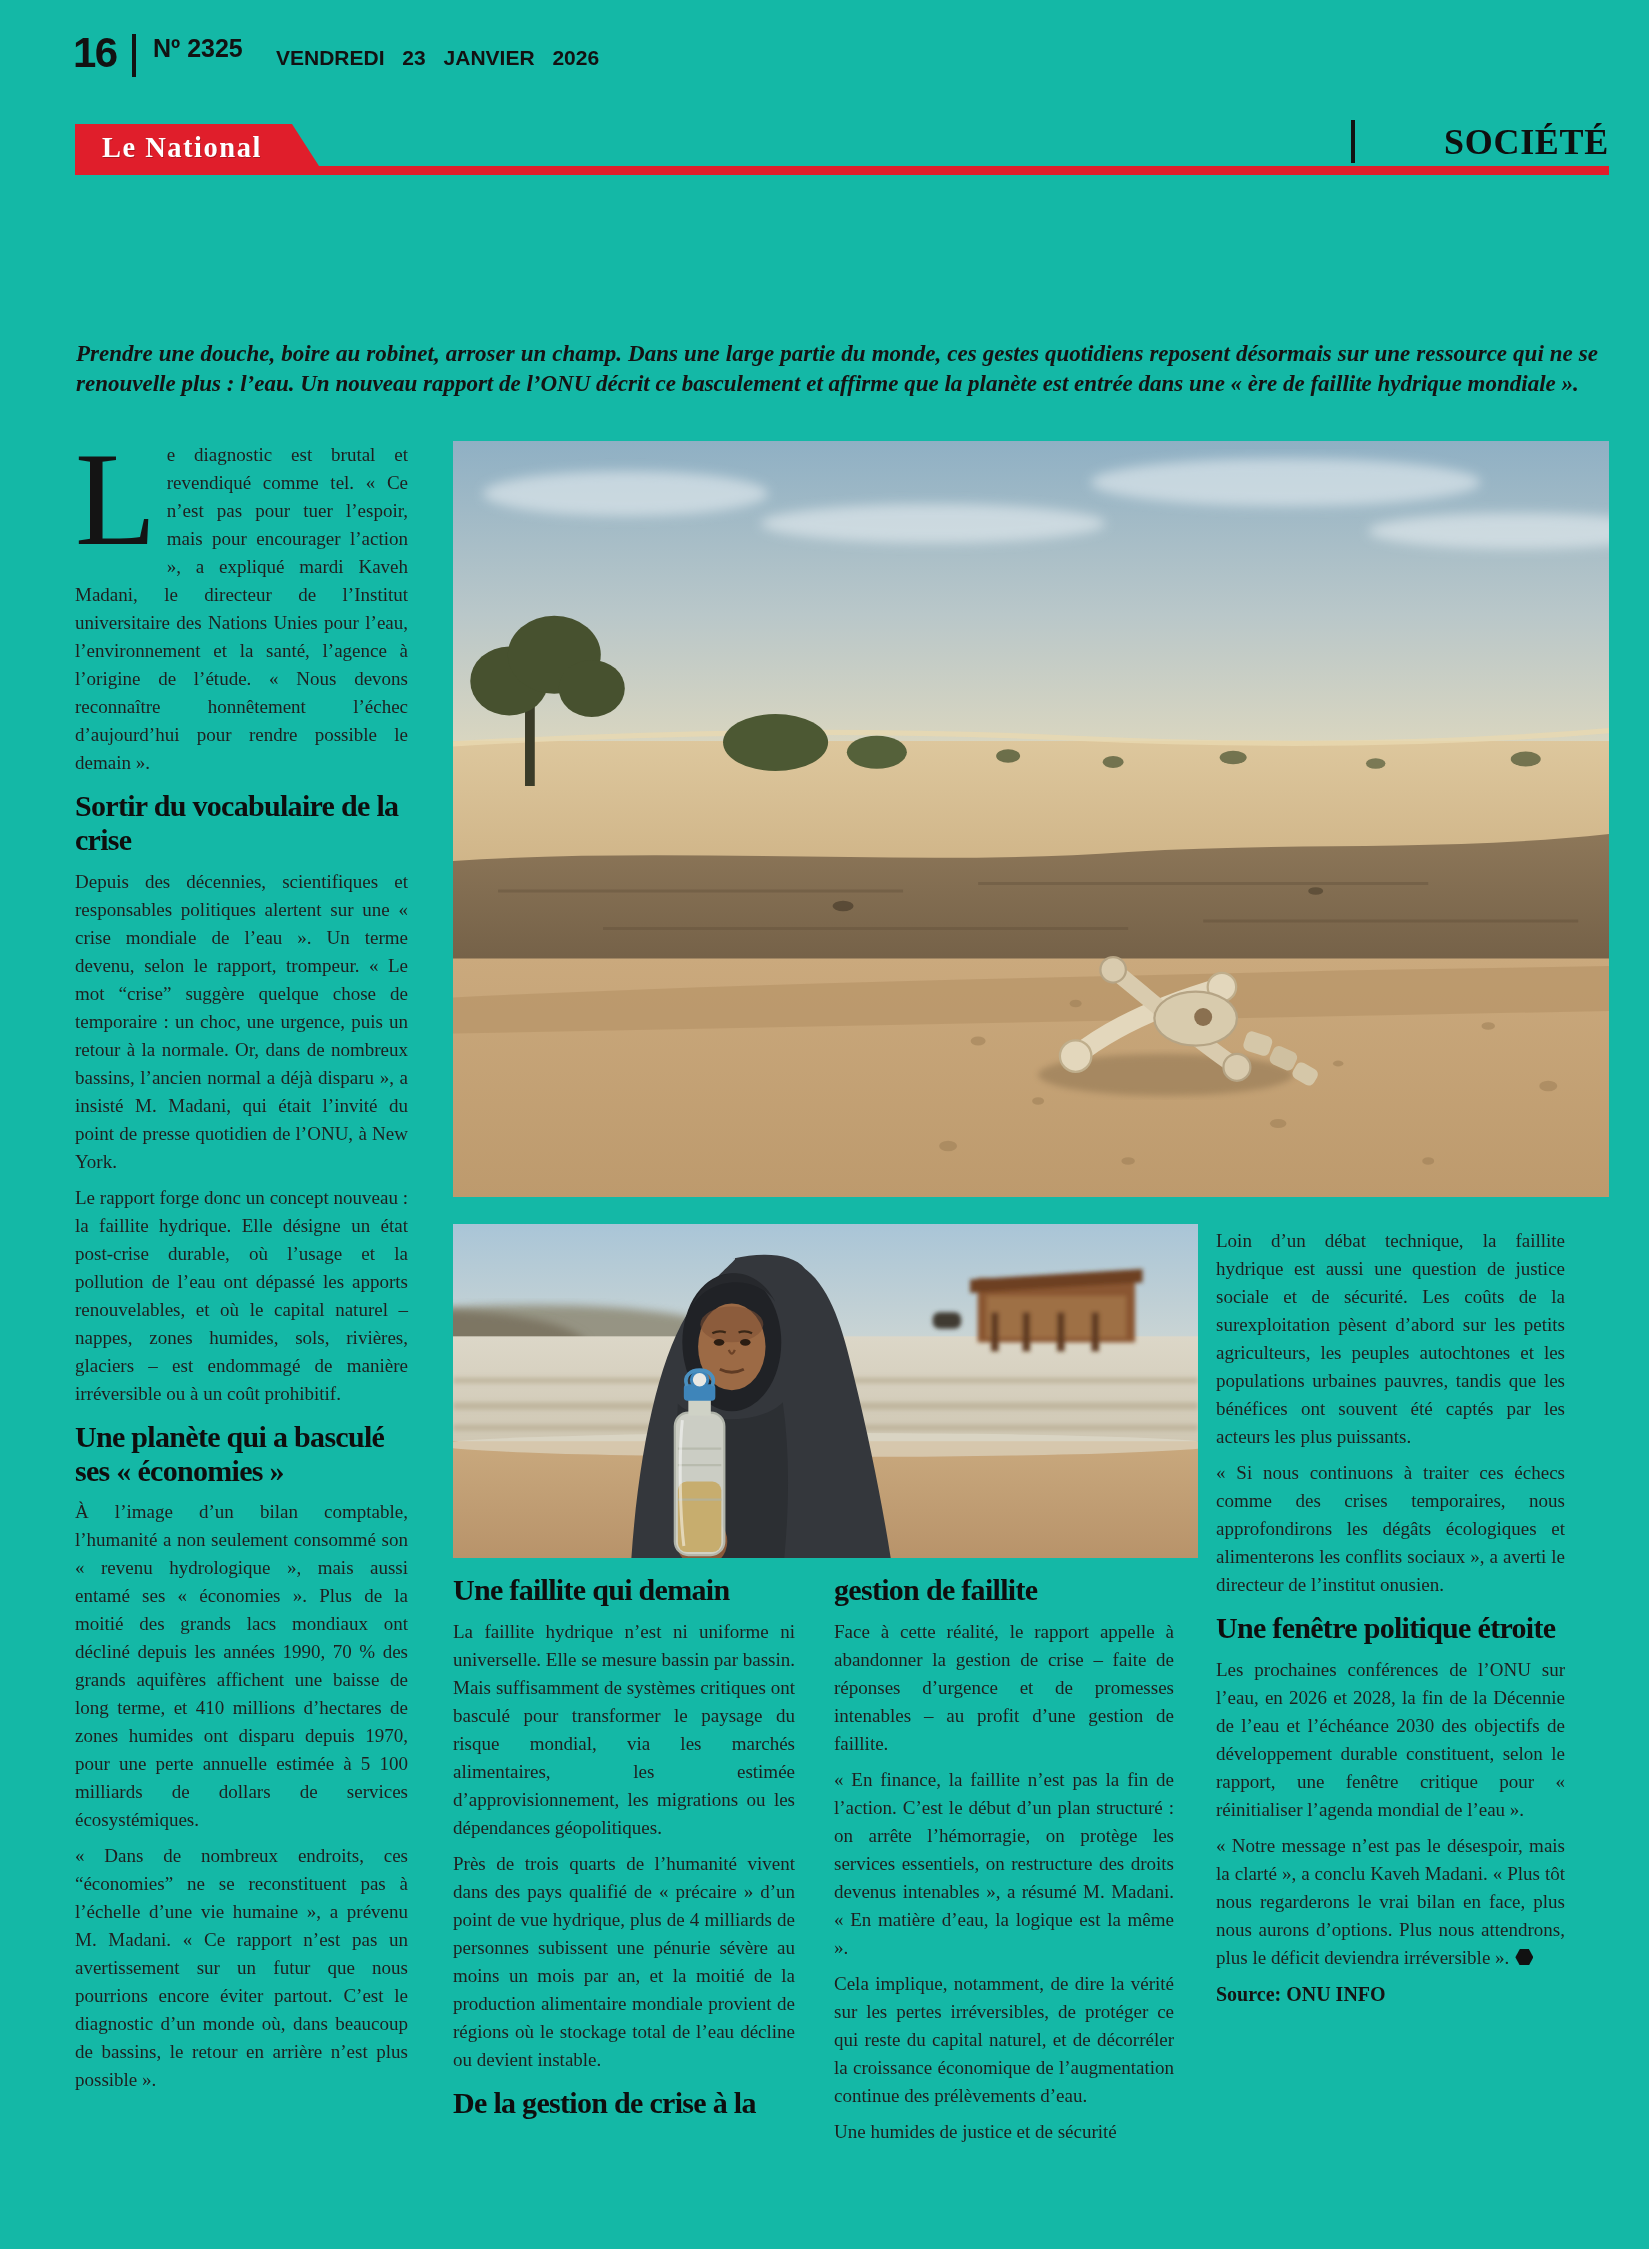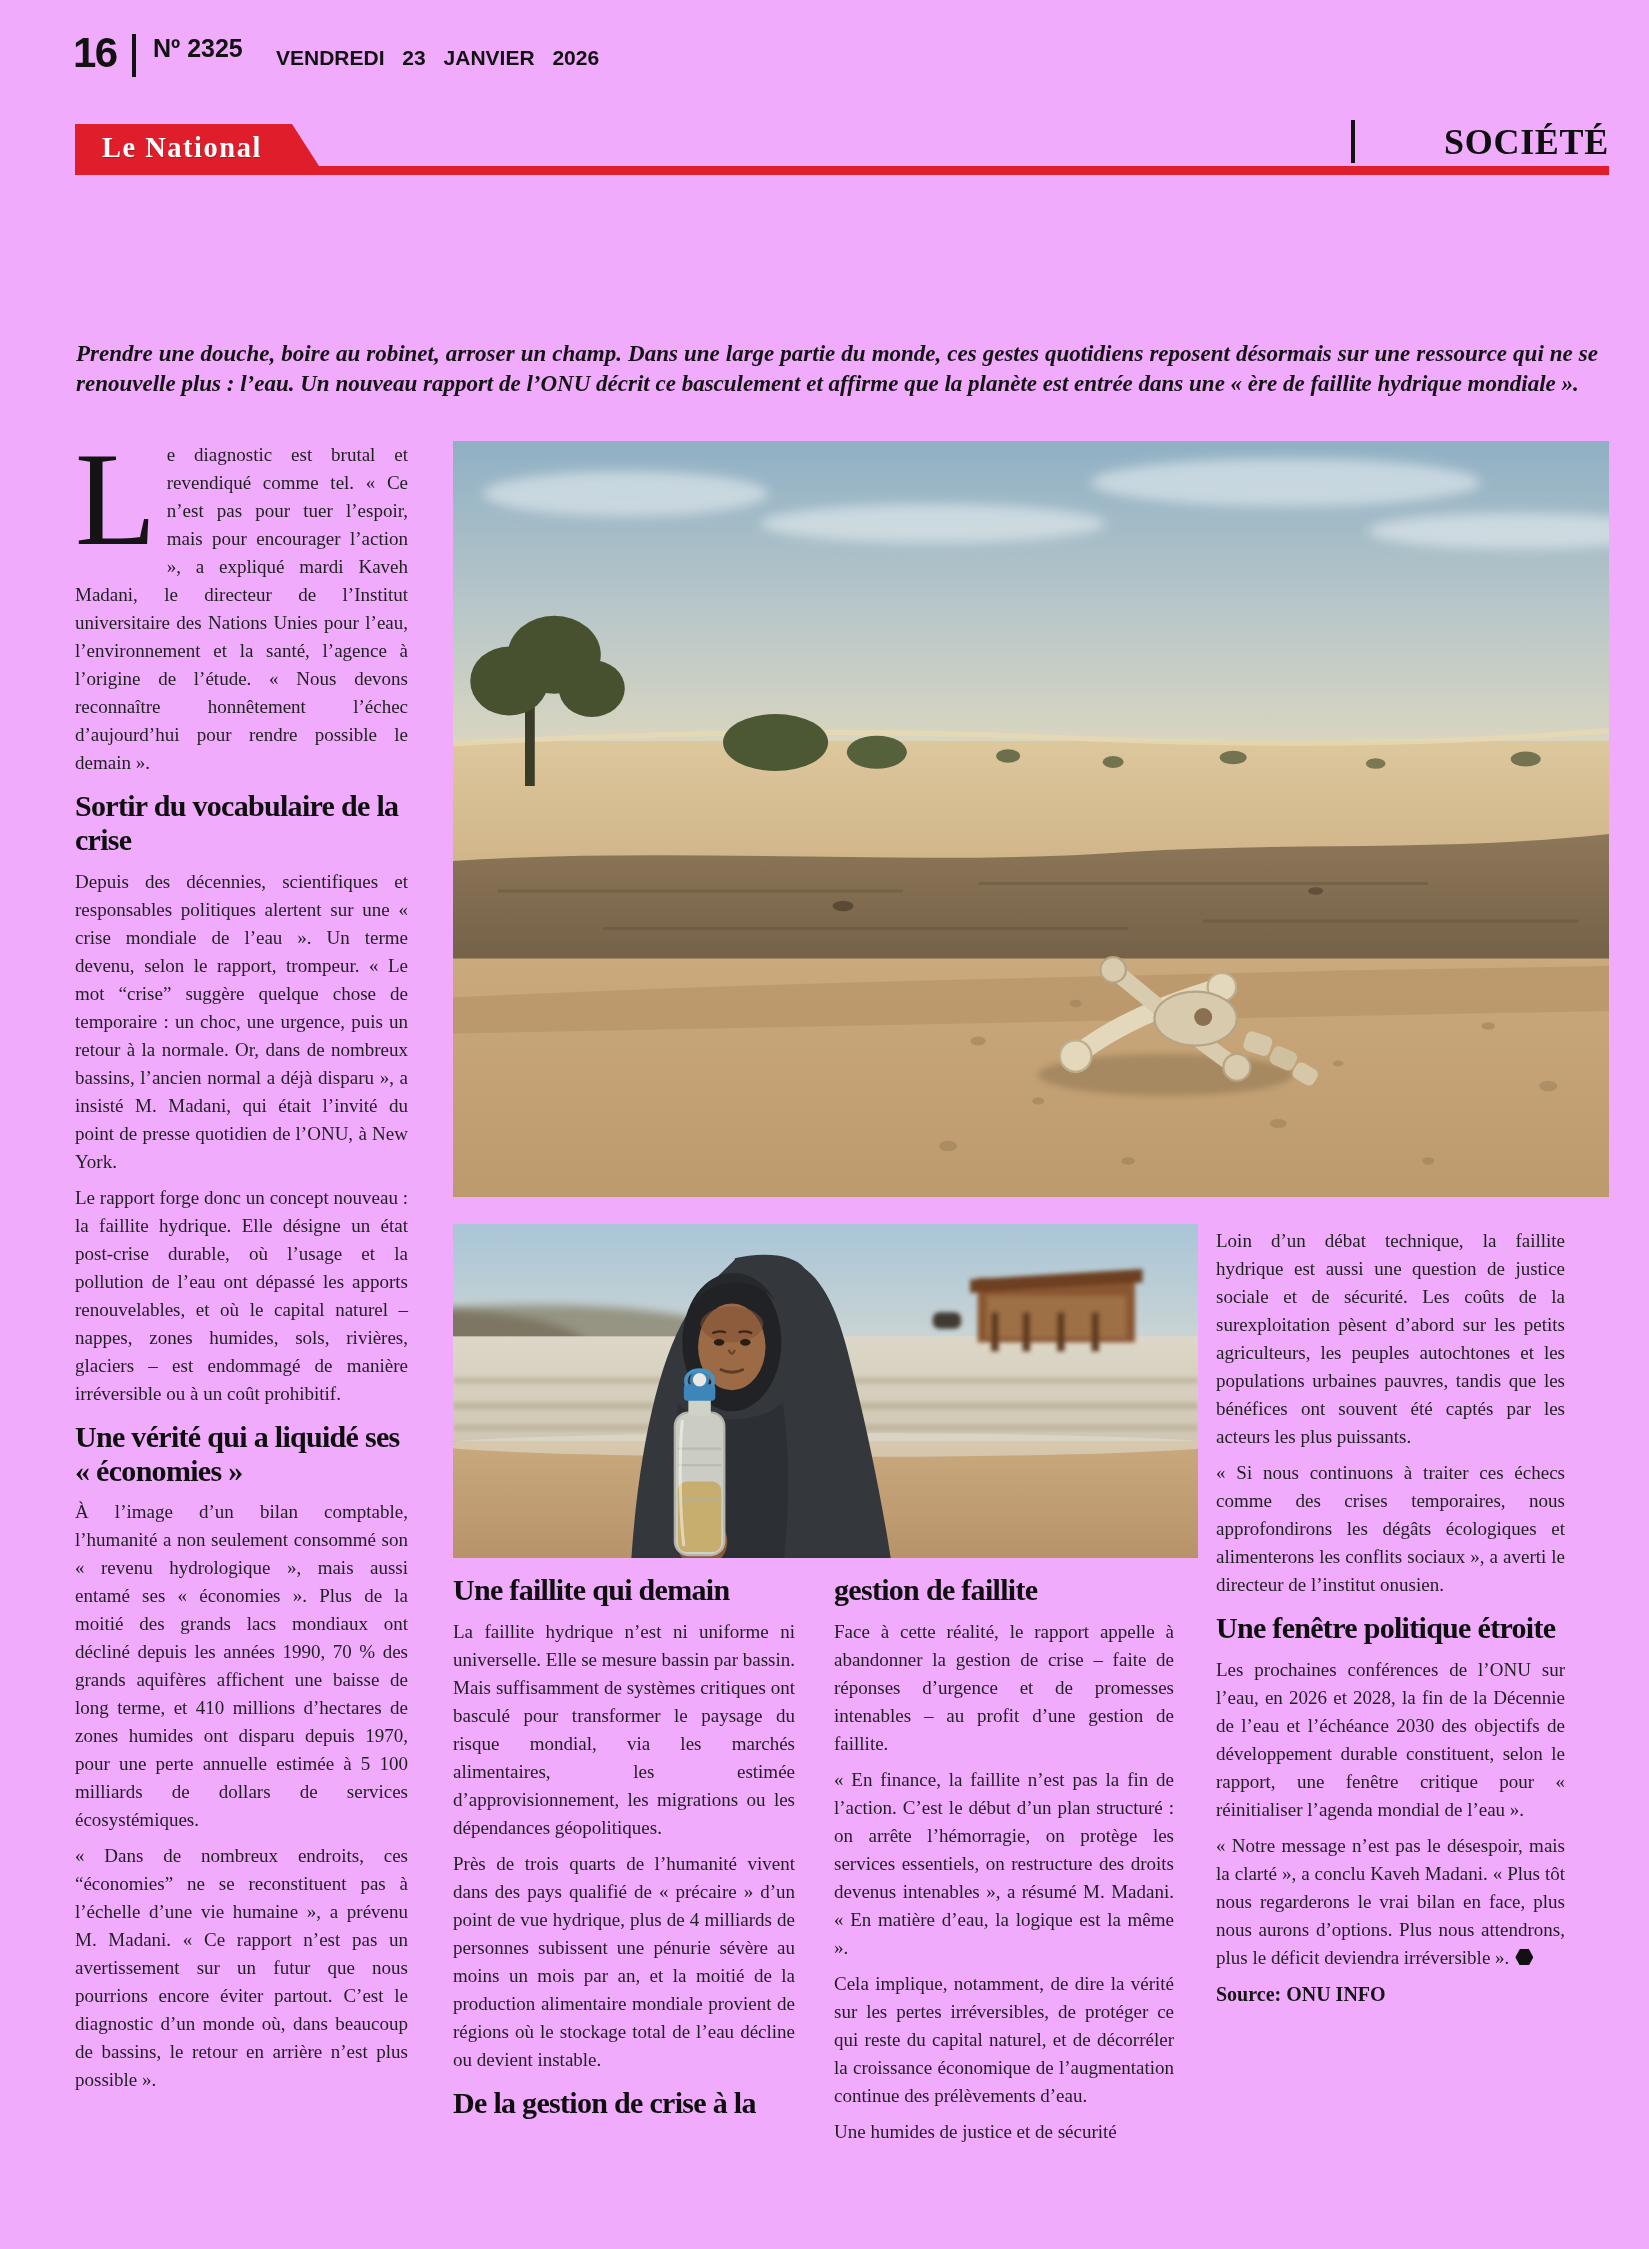--- a/index.html
+++ b/index.html
@@ -1,17 +1,17 @@
 <!DOCTYPE html>
 <html lang="fr" style="font-size:12px"><head>
 <meta charset="utf-8">
 <style>
   html,body{margin:0;padding:0;background:#ffffff;}
   body{width:1650px;height:2250px;position:relative;font-family:"Liberation Serif",serif;color:#1e1e1e;}
-  .page{position:absolute;inset:0;background:#f0abfc;overflow:hidden;}
+  .page{position:absolute;inset:0;background:#14b8a6;overflow:hidden;}
 
   
   .pageno{position:absolute;left:73px;top:28.5px;font-family:"Liberation Sans",sans-serif;font-weight:700;font-size:42px;letter-spacing:-1.5px;color:#121212;}
   .pagebar{position:absolute;left:132px;top:34px;width:3.7px;height:43px;background:#121212;}
   .issue{position:absolute;left:153px;top:34px;font-family:"Liberation Sans",sans-serif;font-weight:700;font-size:25px;color:#121212;}
   .dateline{position:absolute;left:276px;top:46px;font-family:"Liberation Sans",sans-serif;font-weight:700;font-size:21px;color:#121212;word-spacing:12px;}
 
   
   .banner-shape{position:absolute;left:75px;top:124px;width:1534px;height:51px;background:#e01e2b;
     clip-path:polygon(0 0, 217px 0, 244px 42px, 1534px 42px, 1534px 51px, 0 51px);}
@@ -225,21 +225,21 @@
         </g>
       </g>
     </svg>
   </div>
 
   <div class="col col1">
     <p><span class="dropcap">L</span><span>e diagnostic est brutal et revendiqué comme tel. « Ce n’est pas pour tuer l’espoir, mais pour encourager l’action », a expliqué mardi Kaveh Madani, le directeur de l’Institut universitaire des Nations Unies pour l’eau, l’environnement et la santé, l’agence à l’origine de l’étude. « Nous devons reconnaître honnêtement l’échec d’aujourd’hui pour rendre possible le demain ».</span></p>
     <h3>Sortir du vocabulaire de la crise</h3>
     <p>Depuis des décennies, scientifiques et responsables politiques alertent sur une « crise mondiale de l’eau ». Un terme devenu, selon le rapport, trompeur. « Le mot “crise” suggère quelque chose de temporaire : un choc, une urgence, puis un retour à la normale. Or, dans de nombreux bassins, l’ancien normal a déjà disparu », a insisté M. Madani, qui était l’invité du point de presse quotidien de l’ONU, à New York.</p>
     <p>Le rapport forge donc un concept nouveau : la faillite hydrique. Elle désigne un état post-crise durable, où l’usage et la pollution de l’eau ont dépassé les apports renouvelables, et où le capital naturel – nappes, zones humides, sols, rivières, glaciers – est endommagé de manière irréversible ou à un coût prohibitif.</p>
-    <h3>Une vérité qui a liquidé ses « économies »</h3>
+    <h3>Une planète qui a basculé ses « économies »</h3>
     <p>À l’image d’un bilan comptable, l’humanité a non seulement consommé son « revenu hydrologique », mais aussi entamé ses « économies ». Plus de la moitié des grands lacs mondiaux ont décliné depuis les années 1990, 70 % des grands aquifères affichent une baisse de long terme, et 410 millions d’hectares de zones humides ont disparu depuis 1970, pour une perte annuelle estimée à 5 100 milliards de dollars de services écosystémiques.</p>
     <p>« Dans de nombreux endroits, ces “économies” ne se reconstituent pas à l’échelle d’une vie humaine », a prévenu M. Madani. « Ce rapport n’est pas un avertissement sur un futur que nous pourrions encore éviter partout. C’est le diagnostic d’un monde où, dans beaucoup de bassins, le retour en arrière n’est plus possible ».</p>
   </div>
 
   <div class="col col2">
     <h3>Une faillite qui demain</h3>
     <p>La faillite hydrique n’est ni uniforme ni universelle. Elle se mesure bassin par bassin. Mais suffisamment de systèmes critiques ont basculé pour transformer le paysage du risque mondial, via les marchés alimentaires, les estimée d’approvisionnement, les migrations ou les dépendances géopolitiques.</p>
     <p>Près de trois quarts de l’humanité vivent dans des pays qualifié de « précaire » d’un point de vue hydrique, plus de 4 milliards de personnes subissent une pénurie sévère au moins un mois par an, et la moitié de la production alimentaire mondiale provient de régions où le stockage total de l’eau décline ou devient instable.</p>
     <h3 class="h-wide">De la gestion de crise à la</h3>
   </div>

